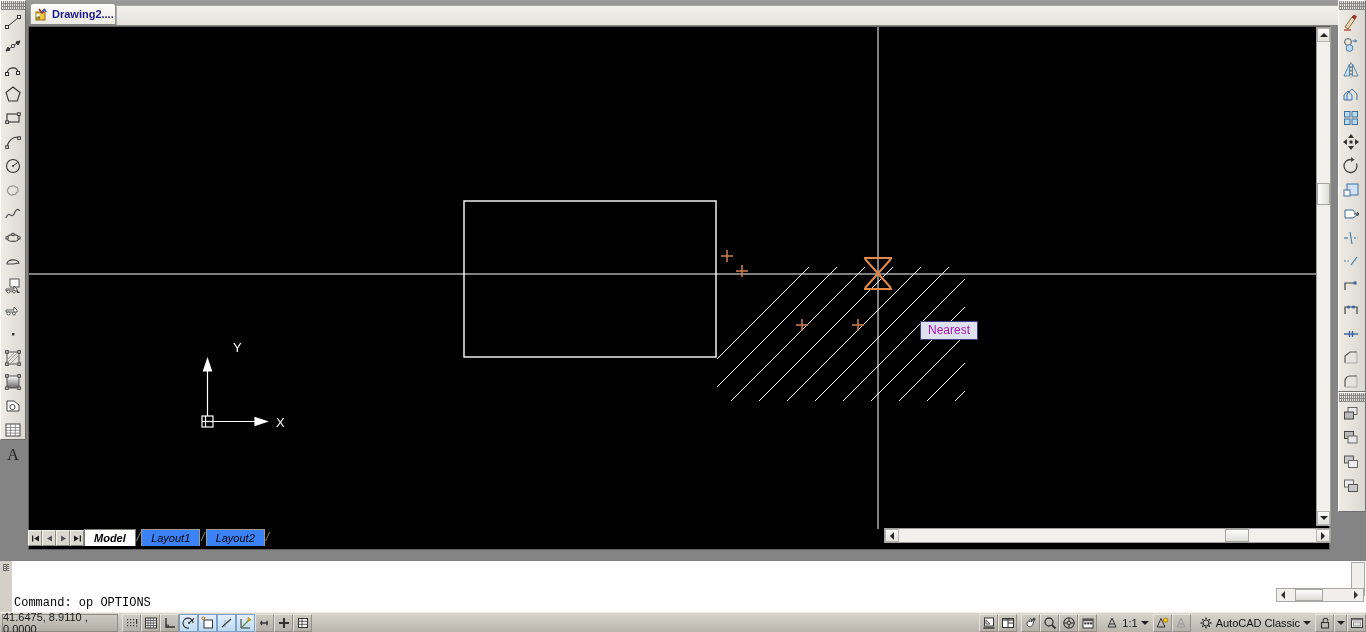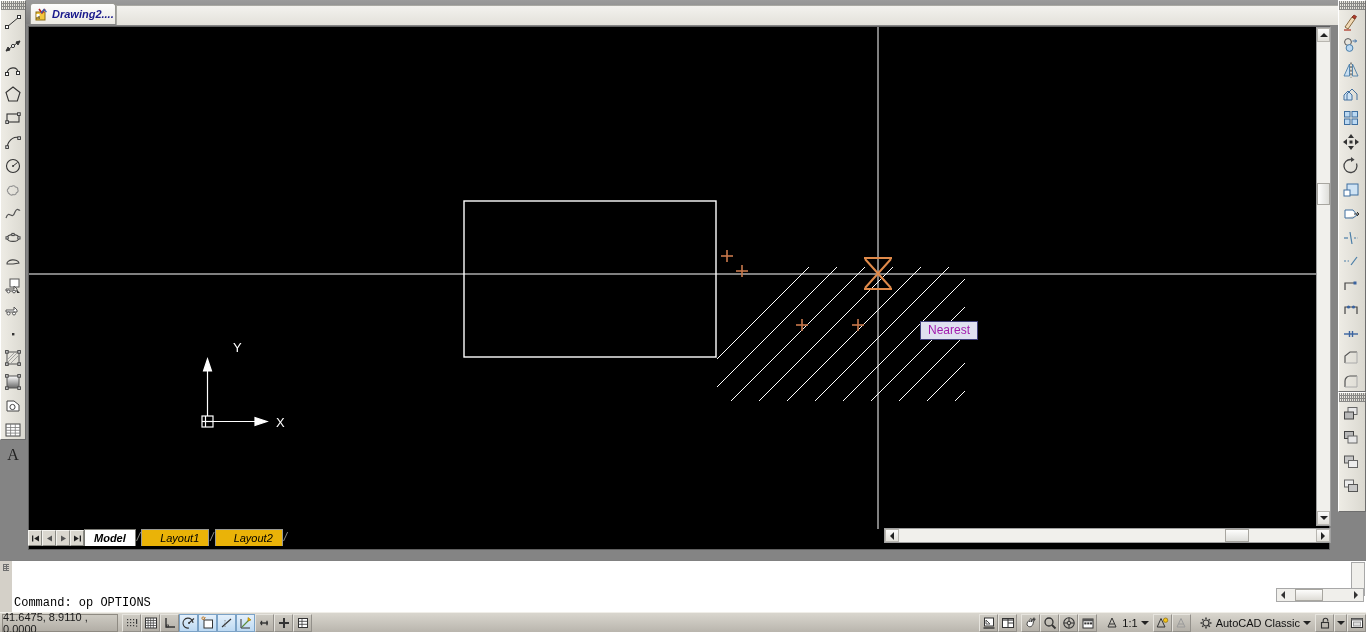--- a/index.html
+++ b/index.html
@@ -17,21 +17,20 @@
     position:absolute;left:0;top:0;width:1366px;height:24px;
     background:linear-gradient(#9b9b9b,#7e7e7e);
   }
   .doc-tab{
     position:absolute;left:30px;top:3px;height:21px;width:86px;
     background:linear-gradient(#fdfdfd,#eceae3);
     border:1px solid #9a9a94;border-bottom:none;
     border-radius:3px 3px 0 0;
     display:flex;align-items:center;gap:4px;padding-left:4px;
     box-sizing:border-box;
-    font-style:italic;
   }
   .doc-tab-strip{
     position:absolute;left:116px;top:5px;height:19px;width:1224px;
     background:linear-gradient(#f3f2ee,#e3e1da);
     border:1px solid #a9a9a3;border-bottom:none;
   }
   .doc-tab-label{
     color:#1a1a8c;font-size:11px;font-weight:bold;
     font-family:"Liberation Sans", sans-serif;
     white-space:nowrap;overflow:hidden;
@@ -118,21 +117,21 @@
     box-sizing:border-box;display:flex;align-items:center;justify-content:center;
   }
   .ltab{
     height:17px;padding:0 9px;display:flex;align-items:center;
     font-size:11px;color:#000;white-space:nowrap;
     position:relative;box-sizing:border-box;
   }
   .ltab.active{
     background:#fff;font-weight:bold;border:1px solid #7c7c76;border-bottom:none;
   }
-  .ltab.inactive{background:#eab308;border:1px solid #9a9a94;border-bottom:none;padding-left:18px;}
+  .ltab.inactive{background:#3b82f6;border:1px solid #9a9a94;border-bottom:none;}
   .tab-sep{color:#8d8d86;padding:0 1px;align-self:center;font-size:12px;}
 
   
   .cmdwin{
     position:absolute;left:0;top:560px;width:1366px;height:62px;
     background:#fff;border-top:1px solid #818181;
     box-sizing:border-box;
   }
   .cmd-grip{
     position:absolute;left:0;top:0;width:12px;height:62px;

